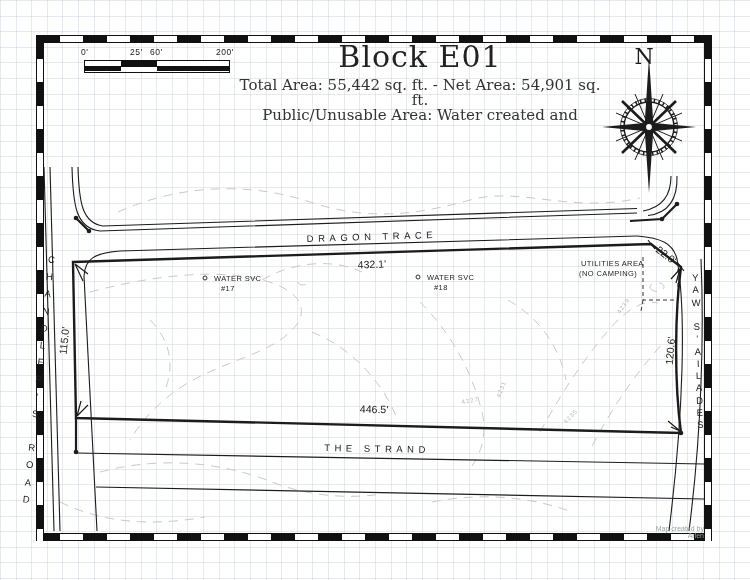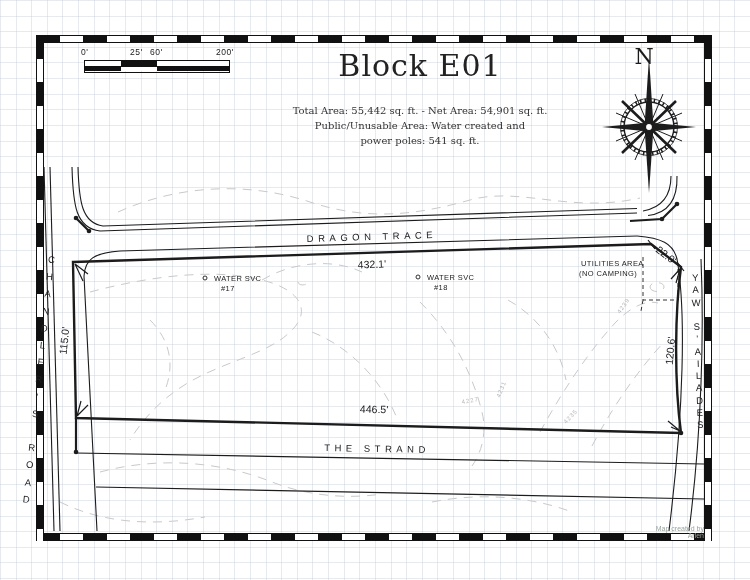--- a/index.html
+++ b/index.html
@@ -18,24 +18,24 @@
   .bord{position:absolute;box-sizing:border-box;}
   .bord-h{height:8px;border-top:1.2px solid #111;border-bottom:1.2px solid #111;
     background-image:repeating-linear-gradient(90deg,#111 0 24px,#fff 24px 47px);}
   .bord-v{width:8px;border-left:1.2px solid #111;border-right:1.2px solid #111;
     background-image:repeating-linear-gradient(180deg,#111 0 24px,#fff 24px 47px);}
   .b-top{left:36px;top:35px;width:676px;}
   .b-bottom{left:36px;top:533px;width:676px;}
   .b-left{left:36px;top:35px;height:506px;}
   .b-right{left:704px;top:35px;height:506px;}
 
-  .header{position:absolute;left:235px;top:48px;width:370px;text-align:center;
+  .header{position:absolute;left:235px;top:39px;width:370px;text-align:center;
     font-family:"DejaVu Serif",serif;color:#2b2b2b;}
   .title{font-size:30px;letter-spacing:1px;color:#222;}
-  .stats{margin-top:20px;font-size:10px;line-height:15px;color:#333;}
+  .stats{margin-top:4px;font-size:15px;line-height:15px;color:#333;}
 
   
   .scalebar{position:absolute;left:84px;top:60px;width:146px;height:13px;}
   .sb-band{position:absolute;left:0;top:0;width:144px;height:11px;border:1px solid #111;}
   .sb-row{display:flex;height:4.5px;}
   .sb-row + .sb-row{border-top:1px solid #111;}
   .sb-cell{height:100%;}
   .sb-lab{position:absolute;top:-13px;font-size:8.5px;color:#222;letter-spacing:.5px;}
 
   
@@ -59,21 +59,20 @@
   <div class="bord bord-h b-top"></div>
   <div class="bord bord-h b-bottom"></div>
   <div class="bord bord-v b-left"></div>
   <div class="bord bord-v b-right"></div>
 
   <div class="header">
     <div class="title">Block E01</div>
     <div class="stats">
       <div>Total Area: 55,442 sq. ft. - Net Area: 54,901 sq. ft.</div>
       <div>Public/Unusable Area: Water created and</div>
-      <div>power poles: 541 sq. ft.</div>
     </div>
   </div>
 
   <div class="scalebar">
     <span class="sb-lab" style="left:-3px">0'</span>
     <span class="sb-lab" style="left:46px">25'</span>
     <span class="sb-lab" style="left:66px">60'</span>
     <span class="sb-lab" style="left:132px">200'</span>
     <div class="sb-band">
       <div class="sb-row">

